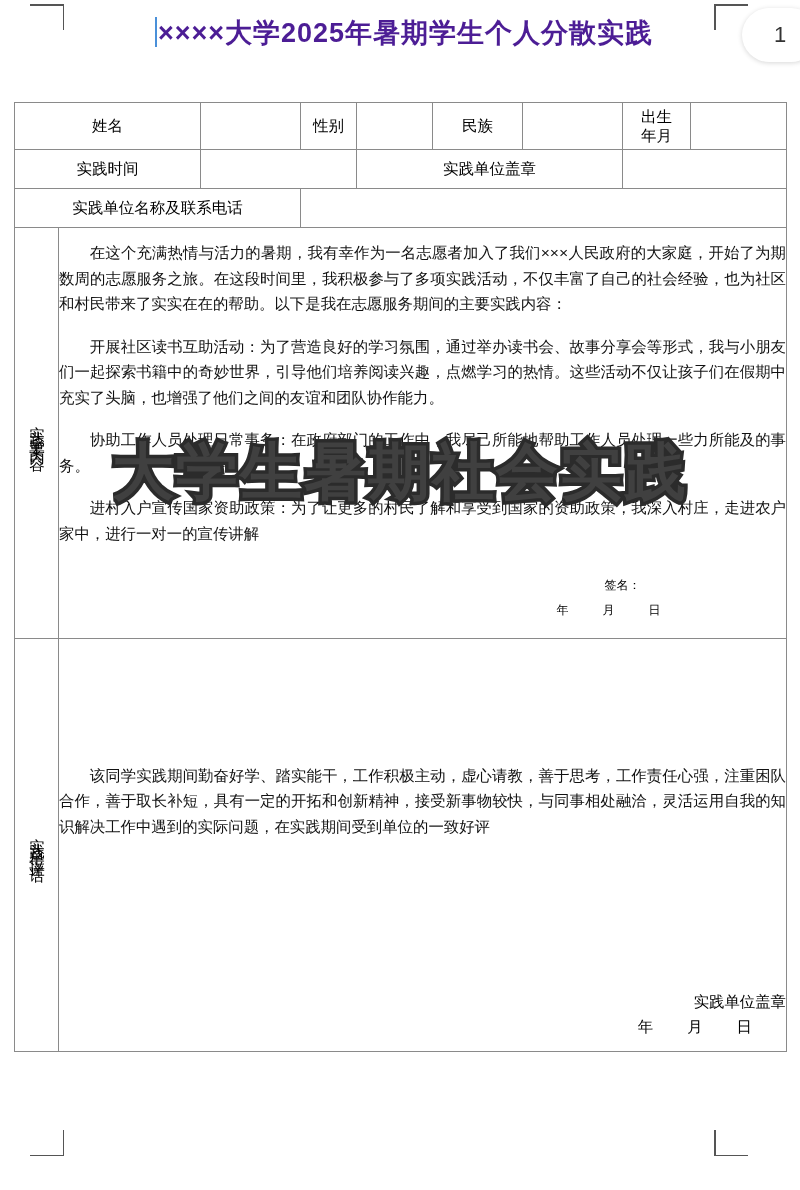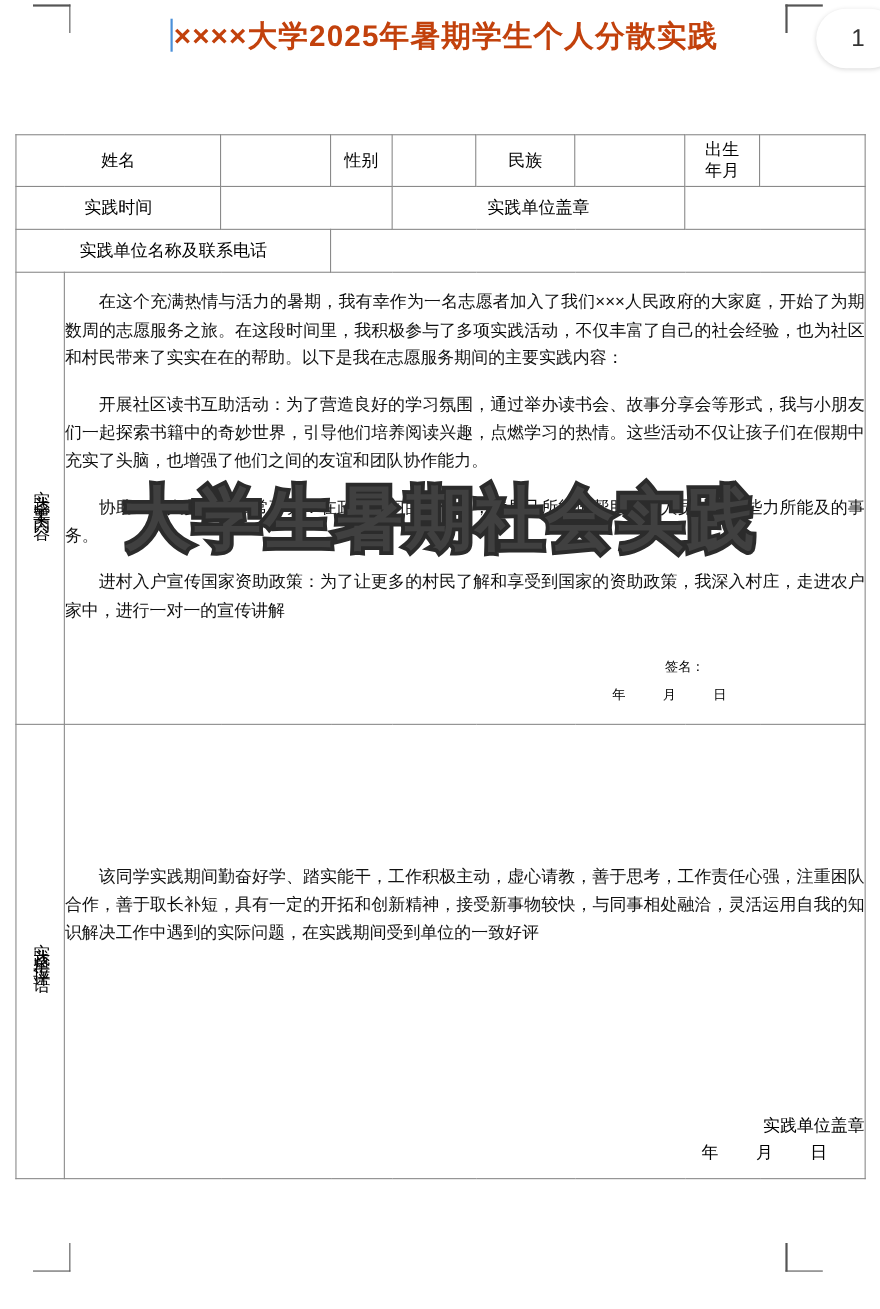--- a/index.html
+++ b/index.html
@@ -69,37 +69,37 @@
     left: 0; top: 10px;
     width: 800px;
     text-align: center;
   }
   .title-line {
     font-size: 27px;
     font-weight: 700;
     letter-spacing: 1px;
     line-height: 46px;
     white-space: nowrap;
-    color: #c2410c;
+    color: #4c1d95;
   }
   .title-line.l1 { padding-left: 8px; }
   .caret {
     display: inline-block;
     width: 2px;
     height: 30px;
     background: #4a90d9;
     vertical-align: -5px;
     margin-right: 1px;
   }
 
   
   table.form {
     position: absolute;
     left: 14px;
-    top: 122px;
+    top: 102px;
     width: 772px;
     border-collapse: collapse;
     table-layout: fixed;
   }
   table.form td {
     border: 1.3px solid #8a8a8a;
     font-size: 15.5px;
     text-align: center;
     vertical-align: middle;
     padding: 0;
@@ -127,20 +127,21 @@
     margin: 0 auto;
     display: inline-block;
     white-space: nowrap;
   }
 
   
   td.body {
     text-align: left;
     vertical-align: top;
     padding: 10px 14px 10px 14px;
+    font-family: Liberation Mono, monospace;
   }
   .para {
     font-size: 15.4px;
     line-height: 25.5px;
     text-indent: 2em;
     margin: 0 0 17px 0;
     text-align: justify;
     color: #111;
   }
   .para:last-of-type { margin-bottom: 0; margin-top: 16px; }

